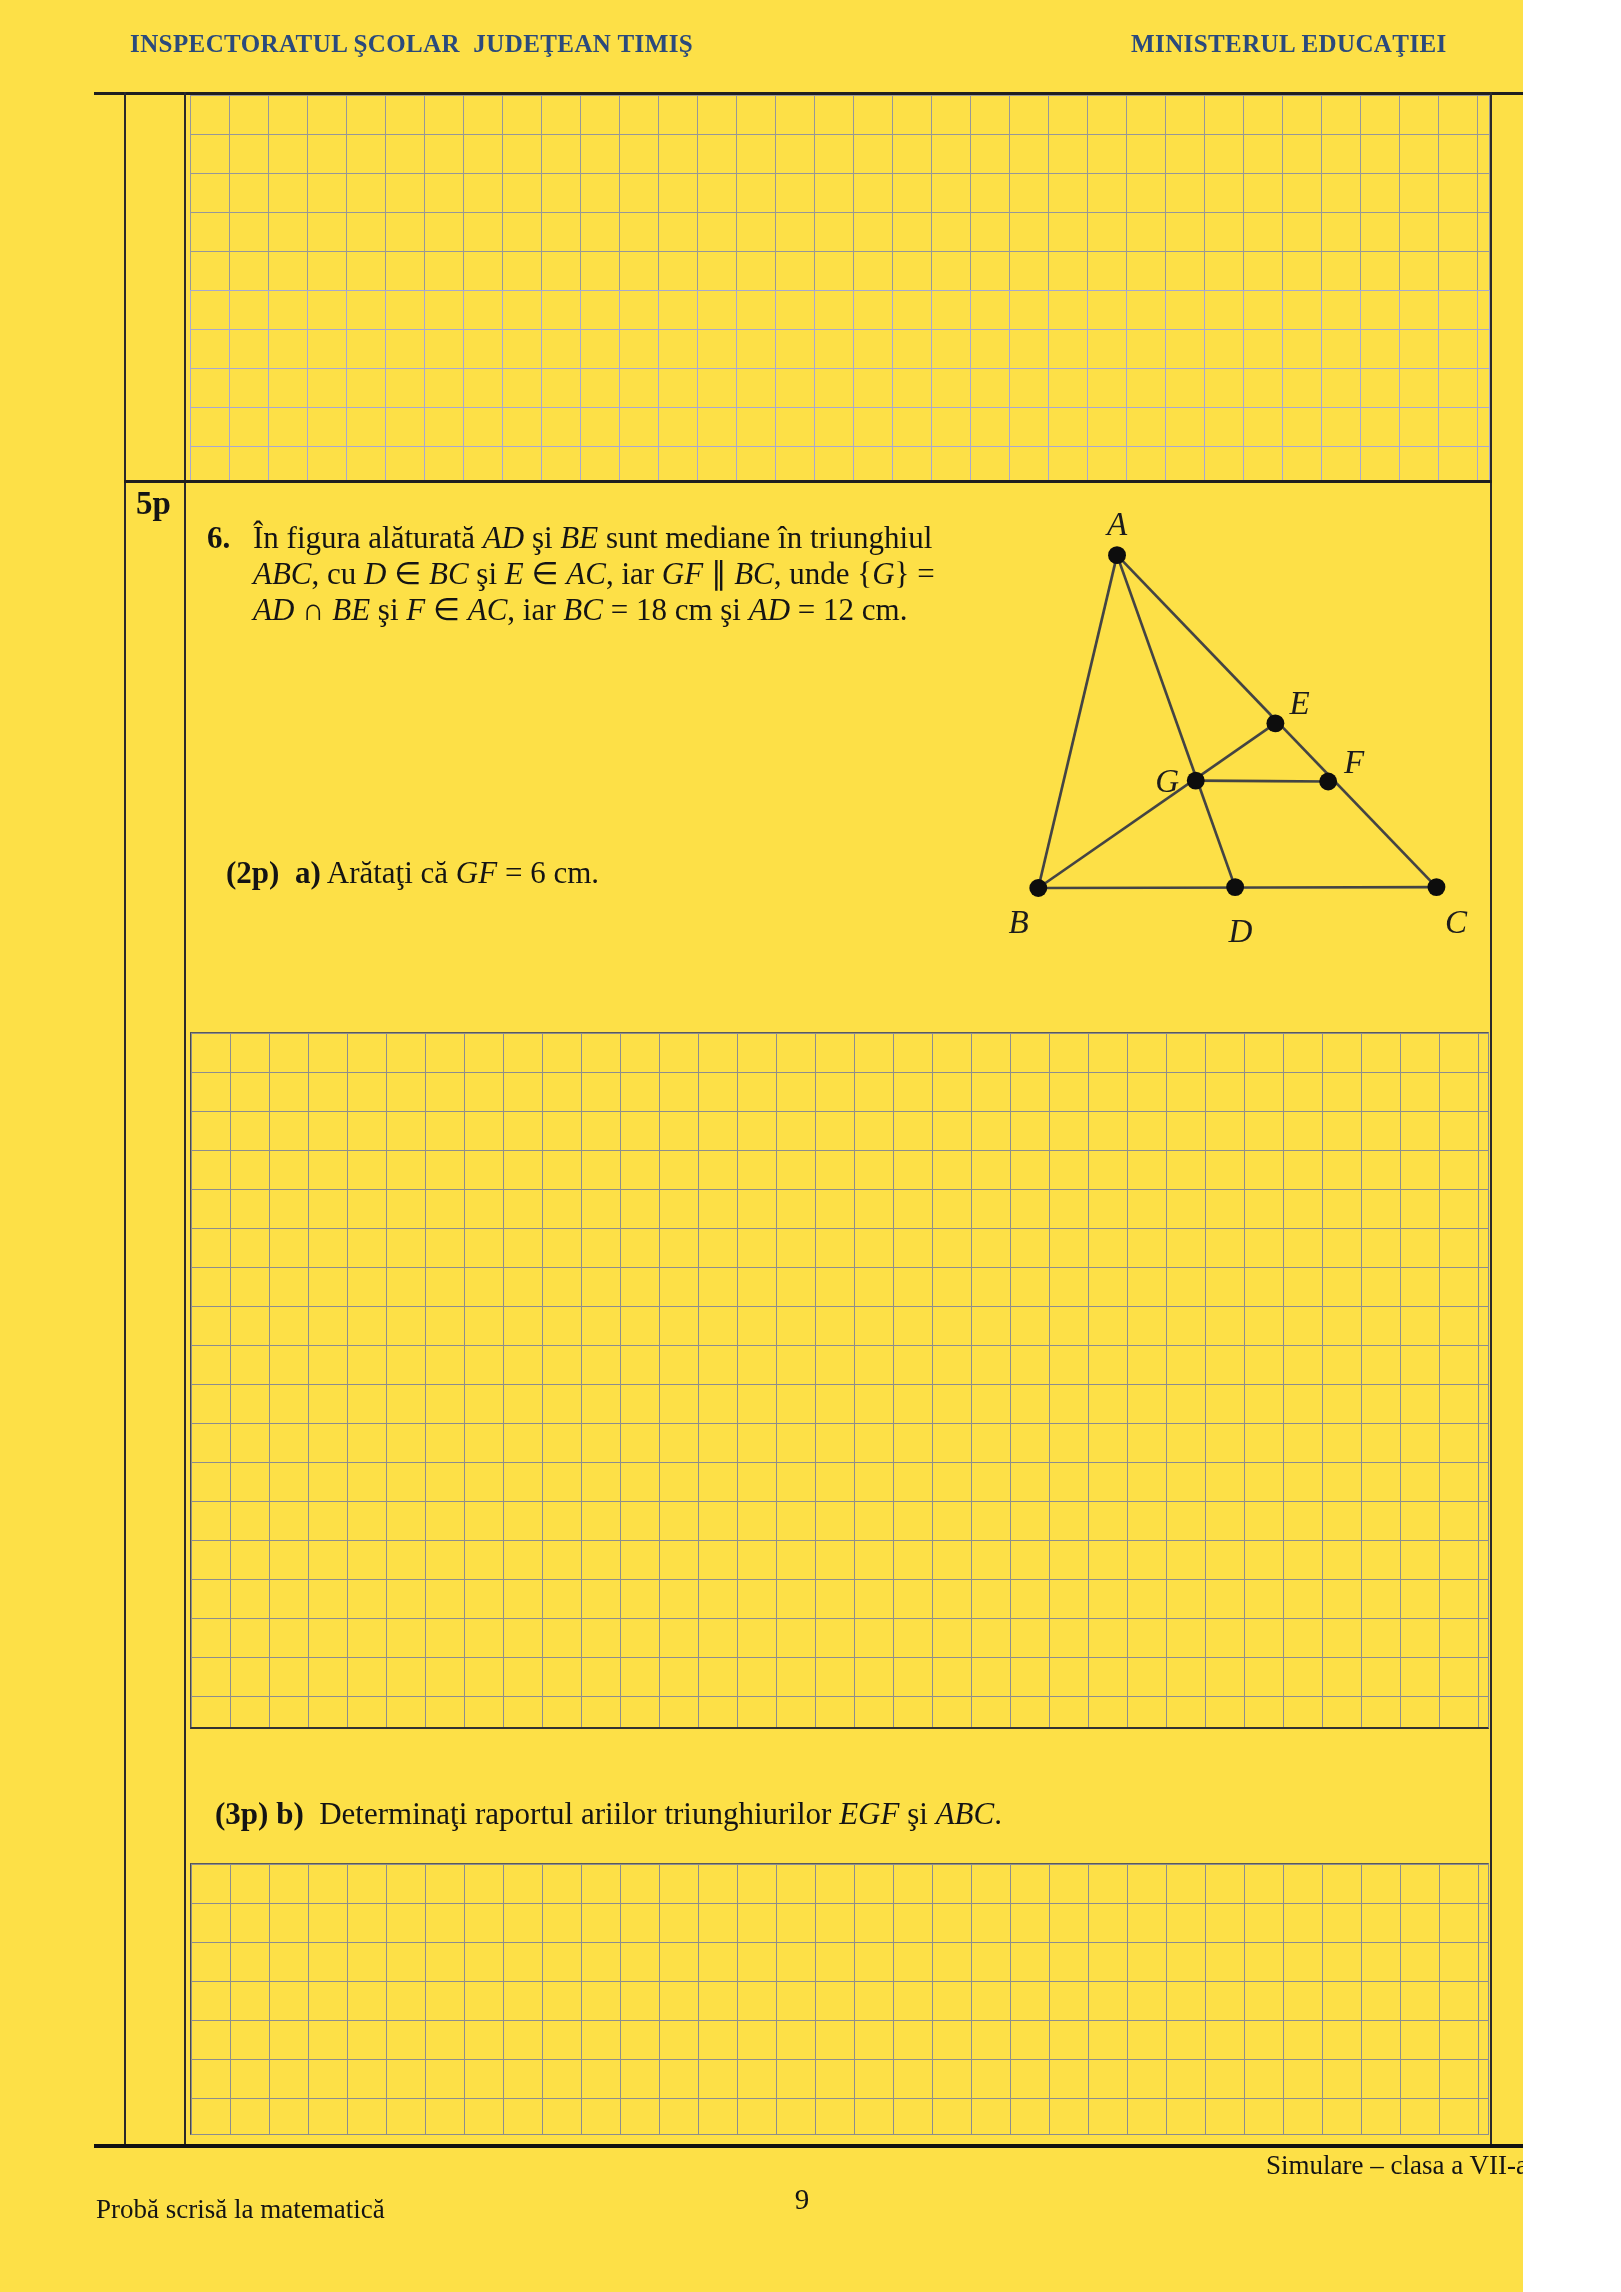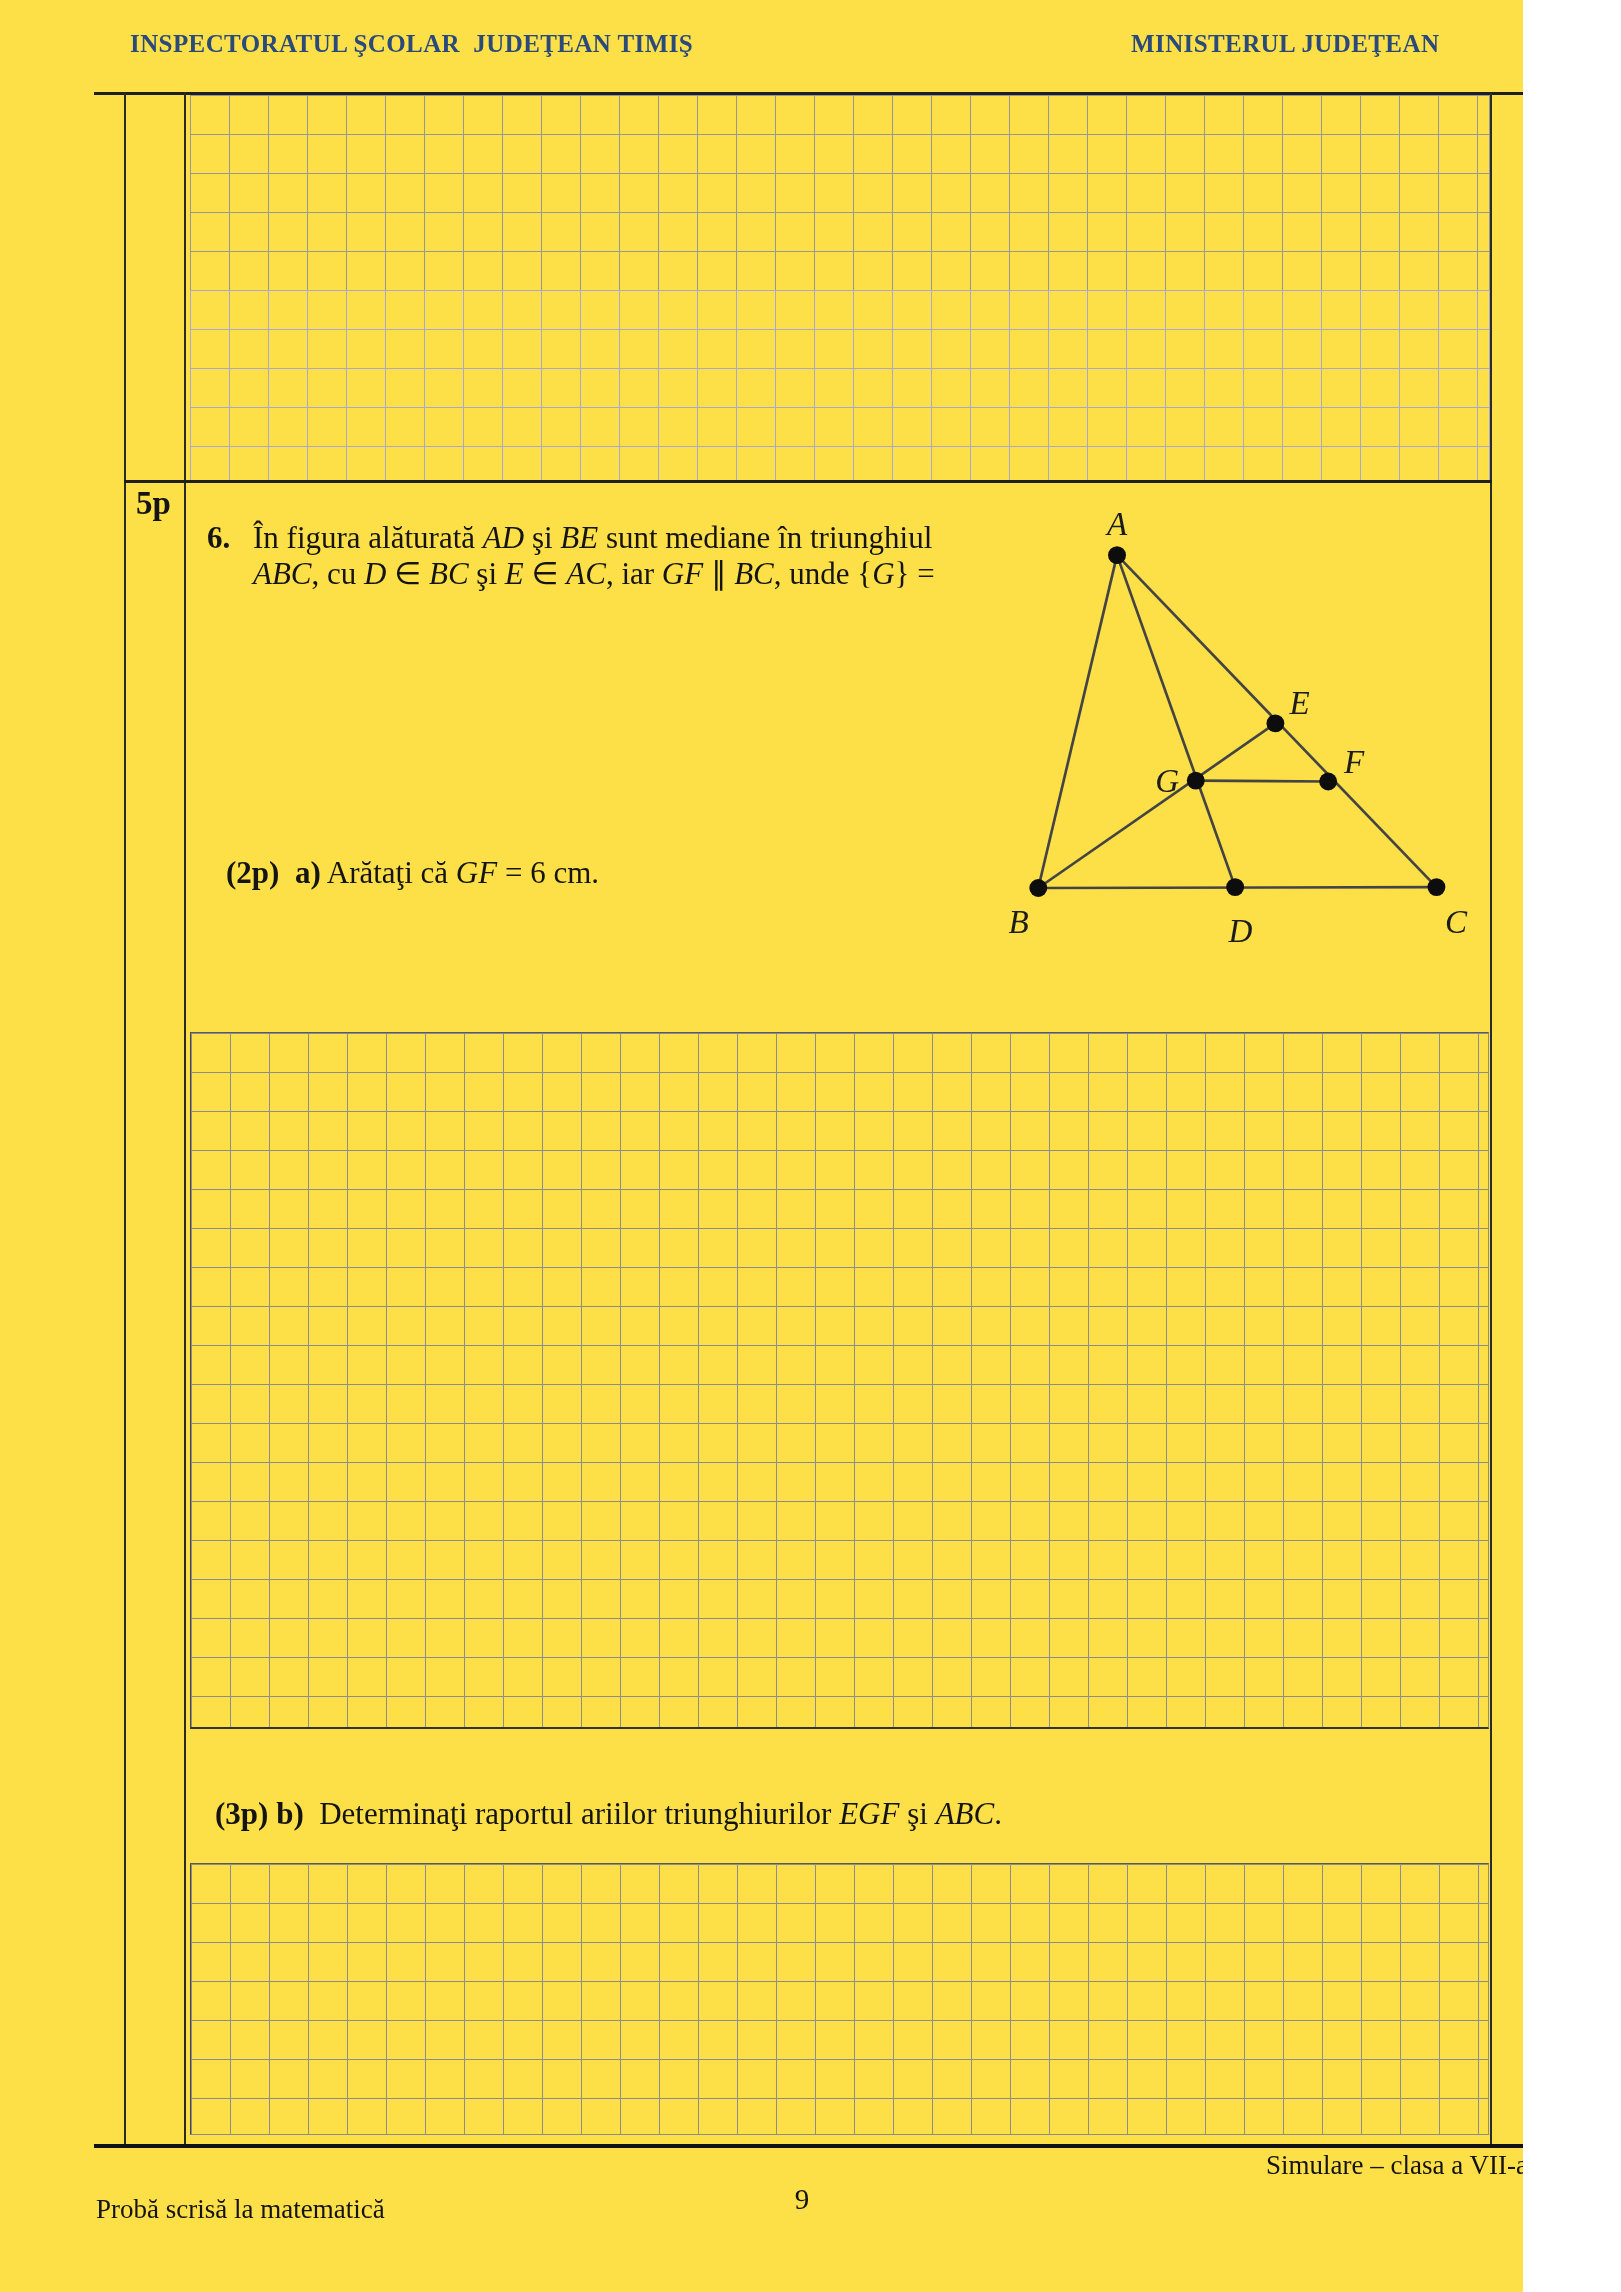--- a/index.html
+++ b/index.html
@@ -25,37 +25,38 @@
   .pgnum{font-size:29px;text-align:center;}
   svg text{font-family:"Liberation Serif","DejaVu Serif",serif;font-style:italic;
            font-size:37px;fill:#1c1c1c;}
 </style>
 </head>
 <body>
 
 <div class="page">
 
   <div class="abs hdr" style="left:130px;top:29.6px;color:#2b4a7c;">INSPECTORATUL ŞCOLAR&nbsp; JUDEŢEAN TIMIŞ</div>
-  <div class="abs hdr" style="left:1131px;top:29.6px;color:#2b4a7c;">MINISTERUL JUDEŢEAN</div>
+  <div class="abs hdr" style="left:1131px;top:29.6px;color:#2b4a7c;">MINISTERUL EDUCAŢIEI</div>
 
   <div class="abs rule" style="left:94px;top:92px;width:1434px;height:2.7px;"></div>
   <div class="abs vline" style="left:124px;top:92px;width:1.8px;height:2054px;"></div>
   <div class="abs vline" style="left:184px;top:92px;width:1.8px;height:2054px;"></div>
   <div class="abs vline" style="left:1490px;top:92px;width:2.2px;height:2054px;"></div>
 
   <div class="abs grid grid-gray" style="left:190px;top:95px;width:1299px;height:195px;"></div>
   <div class="abs grid grid-lav" style="left:190px;top:290px;width:1299px;height:190px;"></div>
 
   <div class="abs rule" style="left:124px;top:480px;width:1368px;height:2.7px;"></div>
   <div class="abs score" style="left:136px;top:485px;font-family:Liberation Serif, serif;">5p</div>
 
   <div class="abs txt bd" style="left:207px;top:520px;">6.</div>
   <div class="abs" style="left:253px;top:520px;font-family:Liberation Serif, serif;">
     <div class="txt"><span>În figura alăturată </span><span class="it">AD</span><span> şi </span><span class="it">BE</span><span> sunt mediane în triunghiul</span></div>
     <div class="txt"><span class="it">ABC</span><span>, cu </span><span class="it">D</span><span> ∈ </span><span class="it">BC</span><span> şi </span><span class="it">E</span><span> ∈ </span><span class="it">AC</span><span>, iar </span><span class="it">GF</span><span> ∥ </span><span class="it">BC</span><span>, unde {</span><span class="it">G</span><span>} =</span></div>
+    <div class="txt"><span class="it">AD</span><span> ∩ </span><span class="it">BE</span><span> şi </span><span class="it">F</span><span> ∈ </span><span class="it">AC</span><span>, iar </span><span class="it">BC</span><span> = 18 cm şi </span><span class="it">AD</span><span> = 12 cm.</span></div>
   </div>
 
   <div class="abs txt" style="left:226px;top:855px;"><span class="bd">(2p)</span><span>&nbsp; </span><span class="bd">a)</span><span> Arătaţi că </span><span class="it">GF</span><span> = 6 cm.</span></div>
 
   <svg class="abs" style="left:981px;top:497px;" width="519" height="510" viewBox="0 0 580 570">
       <line x1="152" y1="65" x2="64" y2="437" stroke="#444444" stroke-width="3"></line>
       <line x1="64" y1="437" x2="509" y2="436" stroke="#444444" stroke-width="3"></line>
       <line x1="152" y1="65" x2="509" y2="436" stroke="#444444" stroke-width="3"></line>
       <line x1="152" y1="65" x2="284" y2="436" stroke="#444444" stroke-width="3"></line>
       <line x1="64" y1="437" x2="329" y2="253" stroke="#444444" stroke-width="3"></line>

